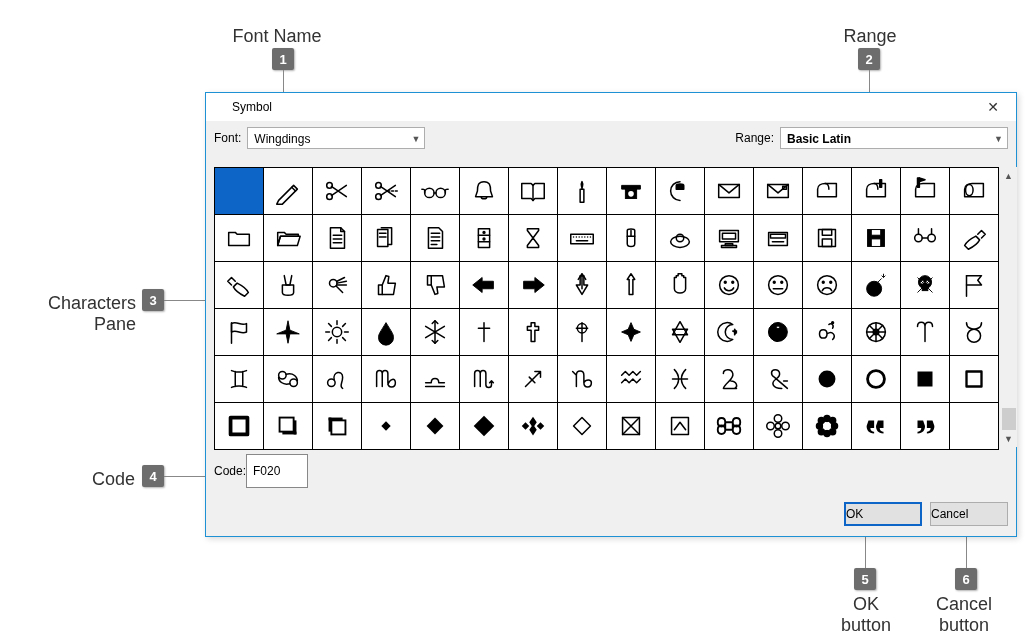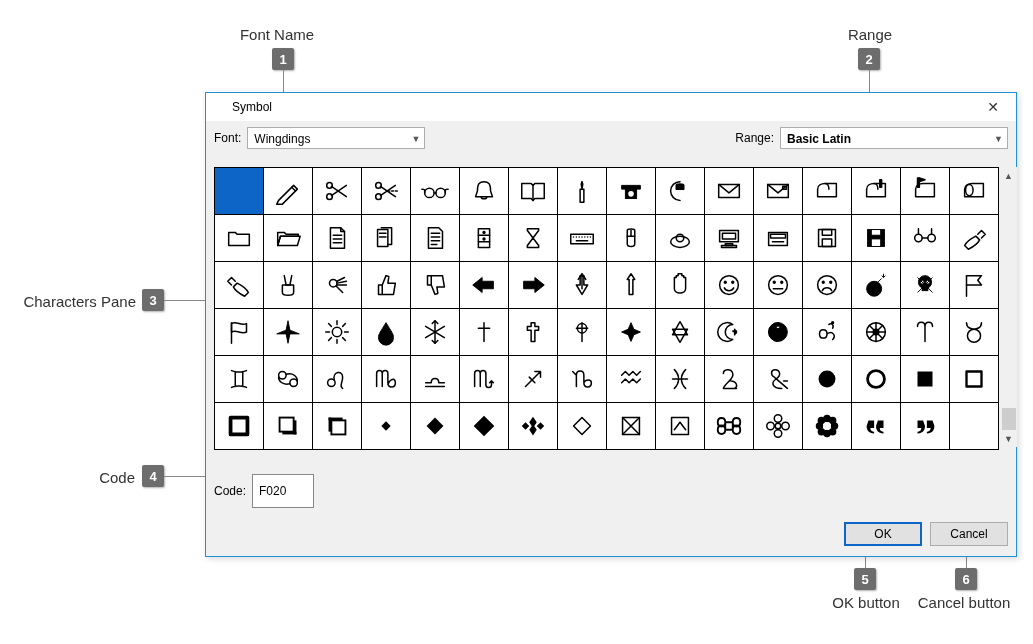--- a/index.html
+++ b/index.html
@@ -7,21 +7,21 @@
     margin: 0;
     font-family: "Segoe UI", Tahoma, sans-serif;
     font-size: 12px;
     background: #fff;
     width: 1033px;
     height: 644px;
     position: relative;
   }
   .annotation-label {
     position: absolute;
-    font-size: 15px;
+    font-size: 18px;
     color: #333;
     text-align: right;
   }
   .annotation-badge {
     position: absolute;
     width: 22px;
     height: 22px;
     background: #6d6d6d;
     color: #fff;
     font-weight: bold;
@@ -131,24 +131,23 @@
     font-size: 9px;
     color: #555;
   }
   .scroll-thumb {
     width: 14px;
     height: 22px;
     background: #cdcdcd;
     align-self: center;
   }
   .code-row {
-    margin-top: 24px;
+    margin-top: 4px;
     display: flex;
     align-items: center;
-    gap: 6px;
   }
   .code-input {
     border: 1px solid #888;
     background: #fff;
     height: 22px;
     width: 62px;
     padding: 16px 6px;
     display: flex;
     align-items: center;
   }
@@ -156,21 +155,21 @@
     display: flex;
     justify-content: flex-end;
     gap: 8px;
     margin-top: 14px;
   }
   .btn {
     width: 78px;
     height: 24px;
     display: flex;
     align-items: center;
-    justify-content: center;
+    justify-content: flex-start;
     background: #e1e1e1;
     border: 1px solid #adadad;
   }
   .btn.primary {
     border: 2px solid #0d66c7;
     background: #e1e1e1;
   }
 </style>
 </head>
 <body>

